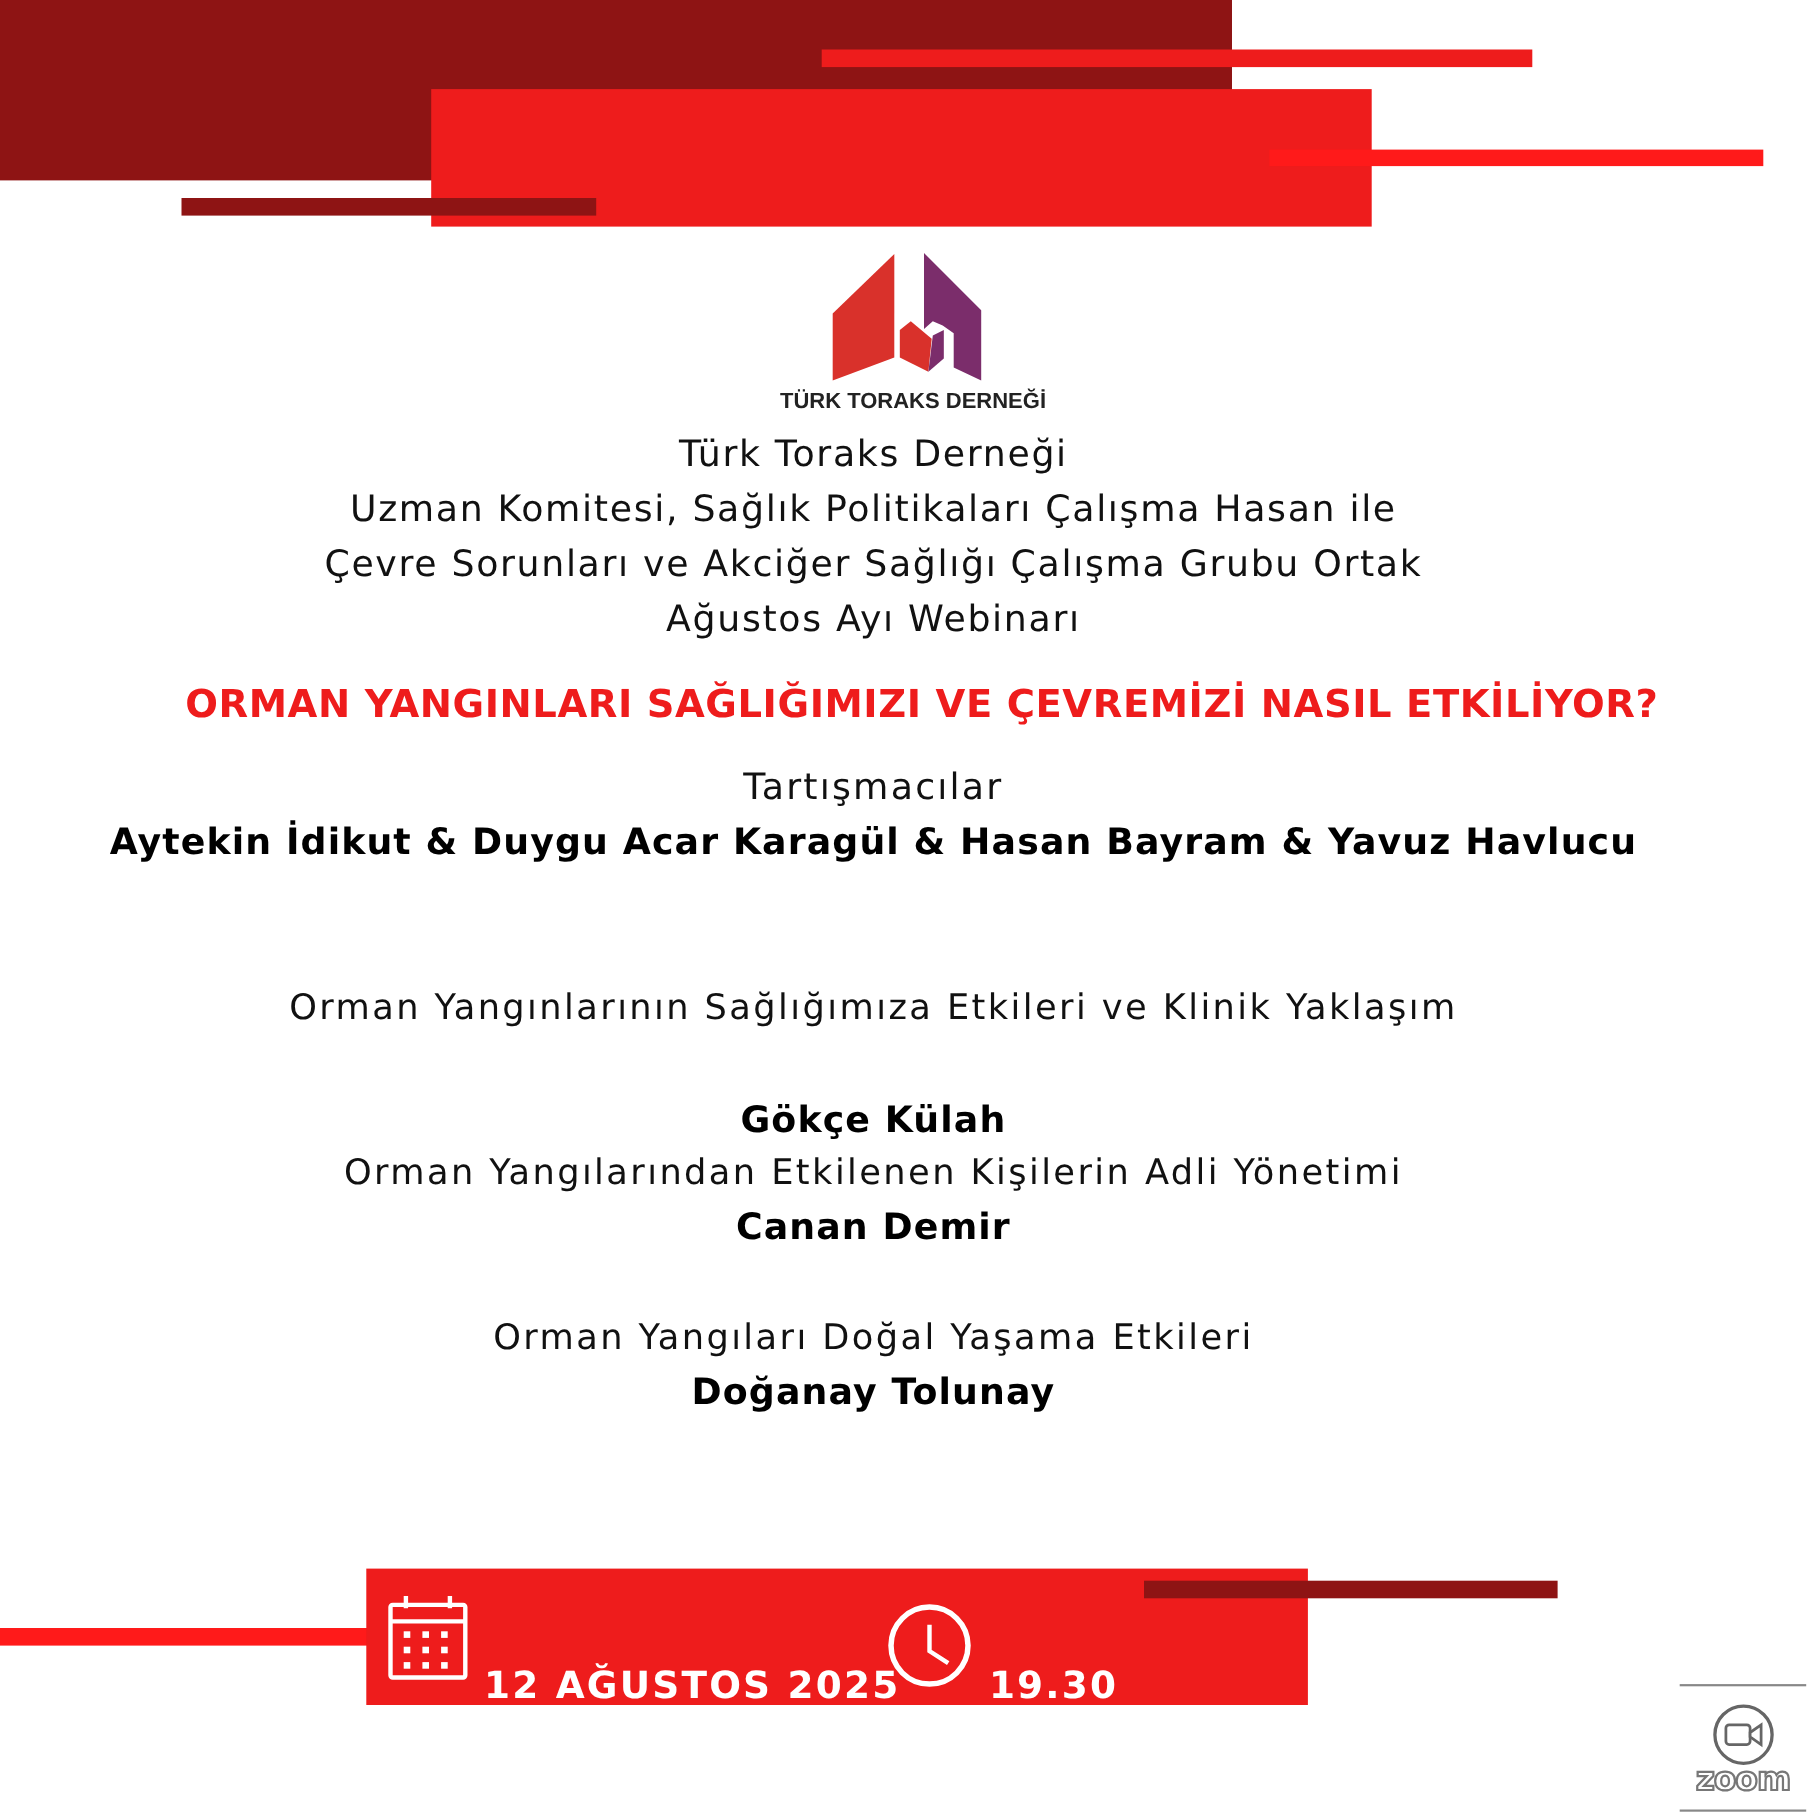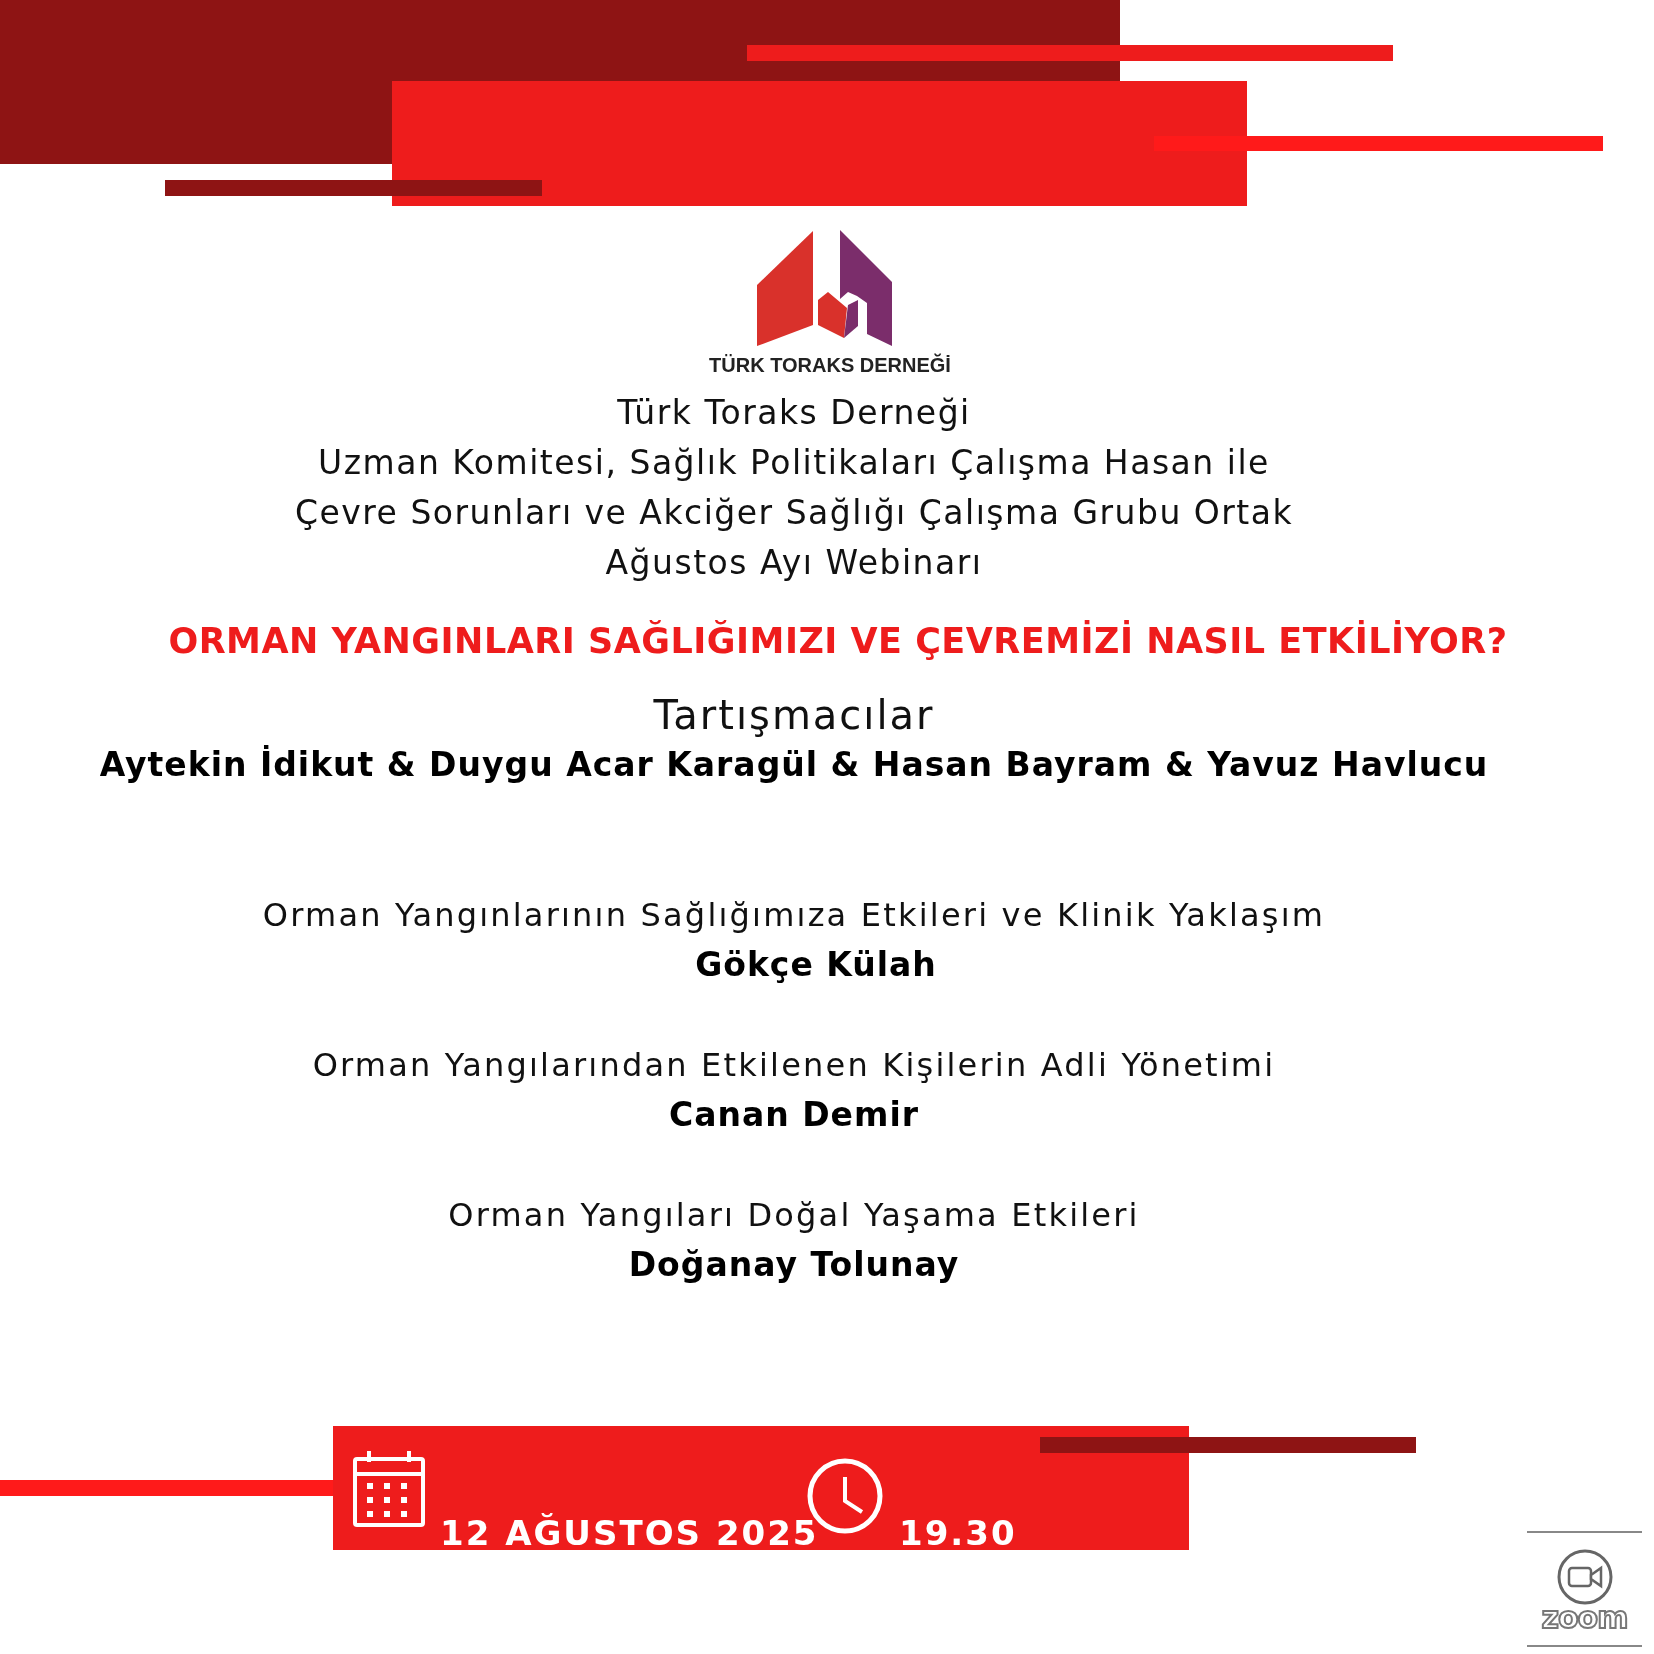--- a/index.html
+++ b/index.html
@@ -2,21 +2,21 @@
 <html><head>
 <meta charset="utf-8">
 <style>
   html, body { margin:0; padding:0; }
   body { width:1654px; height:1654px; position:relative; overflow:hidden; background:#ffffff; font-family:"DejaVu Sans", sans-serif; color:#111; }
   .abs { position:absolute; }
   .shape { position:absolute; }
   .center-line { position:absolute; left:0; width:1588px; text-align:center; white-space:nowrap; }
   .org-line { font-size:33px; letter-spacing:1.5px; font-weight:normal; line-height:50px; color:#111; }
   .title { font-size:35px; font-weight:bold; letter-spacing:0.5px; color:#EE1C1C; line-height:44px;padding-left:44px; }
-  .label-light { font-size:40px; letter-spacing:2px; color:#111; font-weight:normal; line-height:44px; }
+  .label-light { font-size:33px; letter-spacing:2px; color:#111; font-weight:normal; line-height:44px; }
   .speakers { font-size:33px; font-weight:bold; letter-spacing:1px; color:#000; line-height:44px; }
   .topic { font-size:32px; letter-spacing:2.2px; color:#111; font-weight:normal; line-height:44px; }
   .presenter { font-size:33px; font-weight:bold; letter-spacing:1px; color:#000; line-height:44px; }
   .date-text { position:absolute; color:#fff; font-weight:bold; font-size:34px; letter-spacing:2px; line-height:40px; white-space:nowrap;margin-top:41px; }
   .logo-text { position:absolute; left:690px; width:280px; text-align:center; font-family:"Liberation Sans", sans-serif; font-weight:bold; font-size:20px; color:#222; letter-spacing:0px; }
   .zoom-word { position:absolute; left:1527px; width:115px; text-align:center; font-family:"DejaVu Sans", sans-serif; font-weight:bold; font-size:30px; color:#fff; -webkit-text-stroke:2px #777; letter-spacing:-1px; line-height:30px; }
 </style>
 </head>
 <body>
 
@@ -40,21 +40,21 @@
 <div class="center-line org-line" style="top:438px;">Uzman Komitesi, Sağlık Politikaları Çalışma Hasan ile</div>
 <div class="center-line org-line" style="top:488px;">Çevre Sorunları ve Akciğer Sağlığı Çalışma Grubu Ortak</div>
 <div class="center-line org-line" style="top:538px;">Ağustos Ayı Webinarı</div>
 
 <div class="center-line title" style="top:619px;">ORMAN YANGINLARI SAĞLIĞIMIZI VE ÇEVREMİZİ NASIL ETKİLİYOR?</div>
 
 <div class="center-line label-light" style="top:693px;">Tartışmacılar</div>
 <div class="center-line speakers" style="top:743px;">Aytekin İdikut &amp; Duygu Acar Karagül &amp; Hasan Bayram &amp; Yavuz Havlucu</div>
 
 <div class="center-line topic" style="top:893px;">Orman Yangınlarının Sağlığımıza Etkileri ve Klinik Yaklaşım</div>
-<div class="center-line presenter" style="top:943px;padding-left:22px;">Gökçe Külah</div>
+<div class="center-line presenter" style="top:996px;">Gökçe Külah</div>
 
 <div class="center-line topic" style="top:1043px;">Orman Yangılarından Etkilenen Kişilerin Adli Yönetimi</div>
 <div class="center-line presenter" style="top:1093px;">Canan Demir</div>
 
 <div class="center-line topic" style="top:1193px;">Orman Yangıları Doğal Yaşama Etkileri</div>
 <div class="center-line presenter" style="top:1243px;">Doğanay Tolunay</div>
 
 <div class="shape" style="left:0;top:1480px;width:340px;height:16px;background:#FF1A1A;"></div>
 <div class="shape" style="left:333px;top:1426px;width:856px;height:124px;background:#EE1C1C;"></div>
 <div class="shape" style="left:1040px;top:1437px;width:376px;height:16px;background:#8E1414;"></div>

